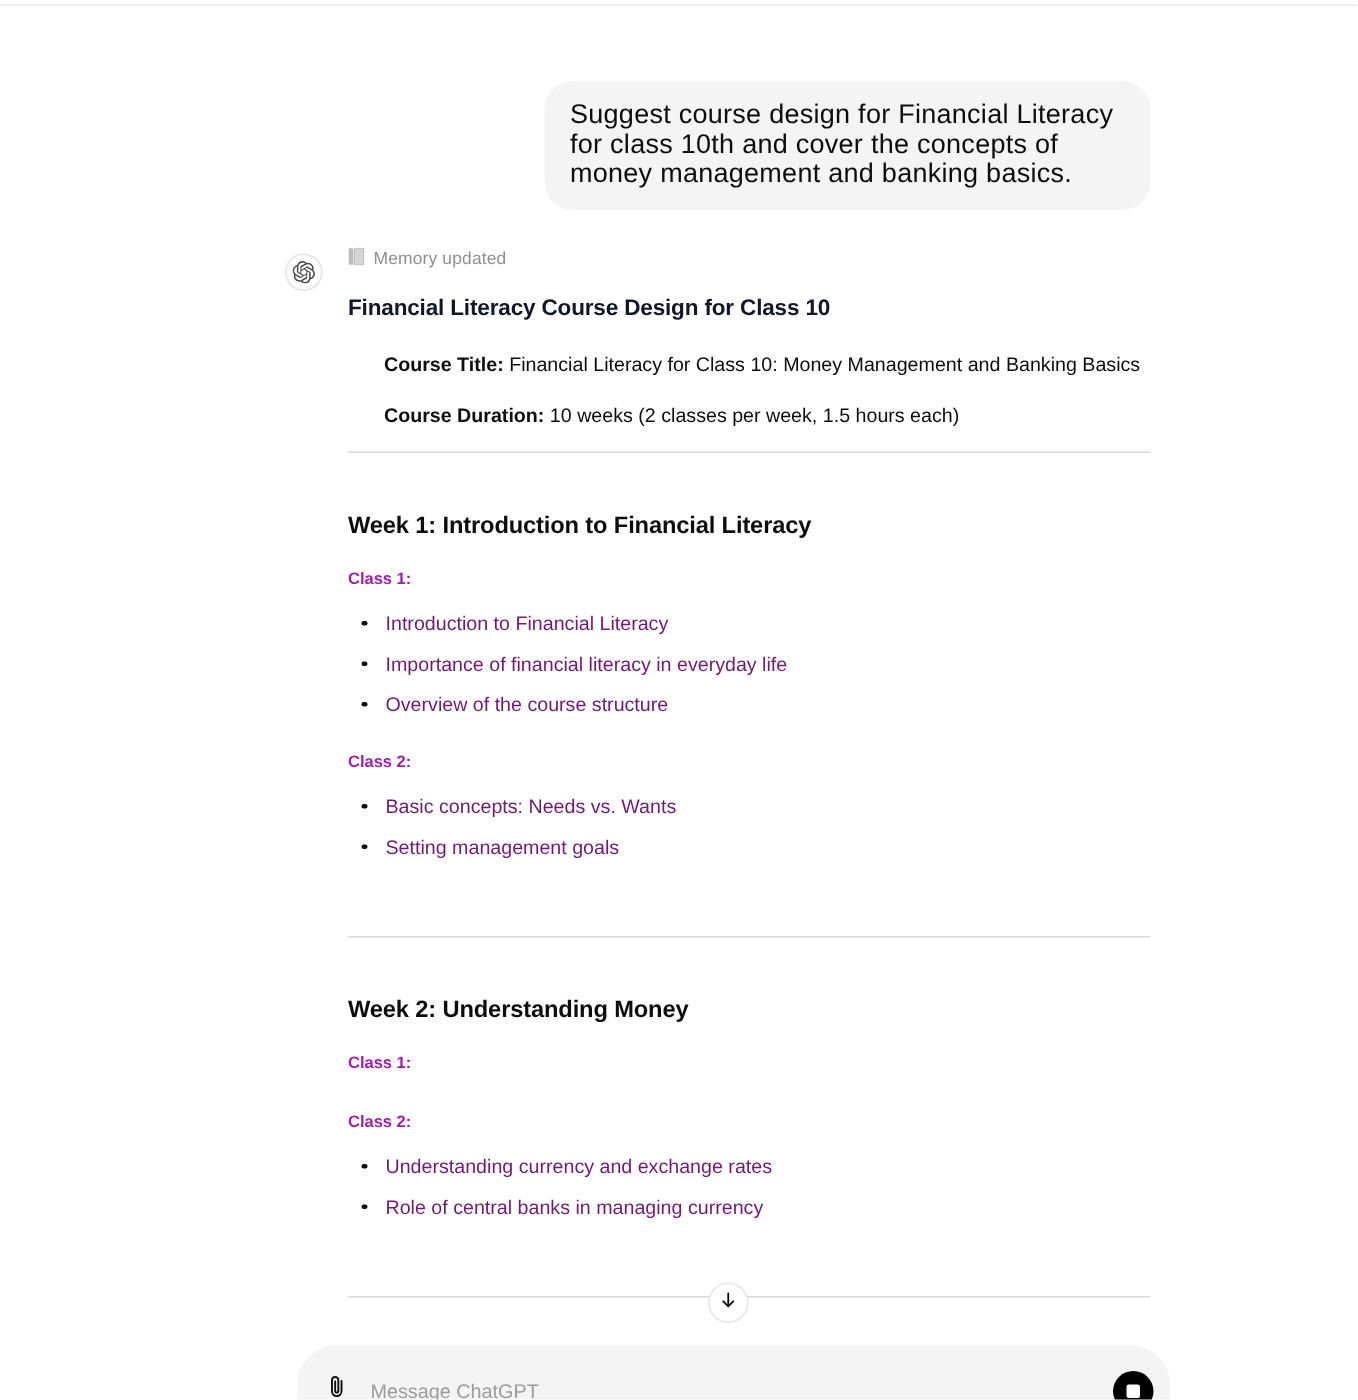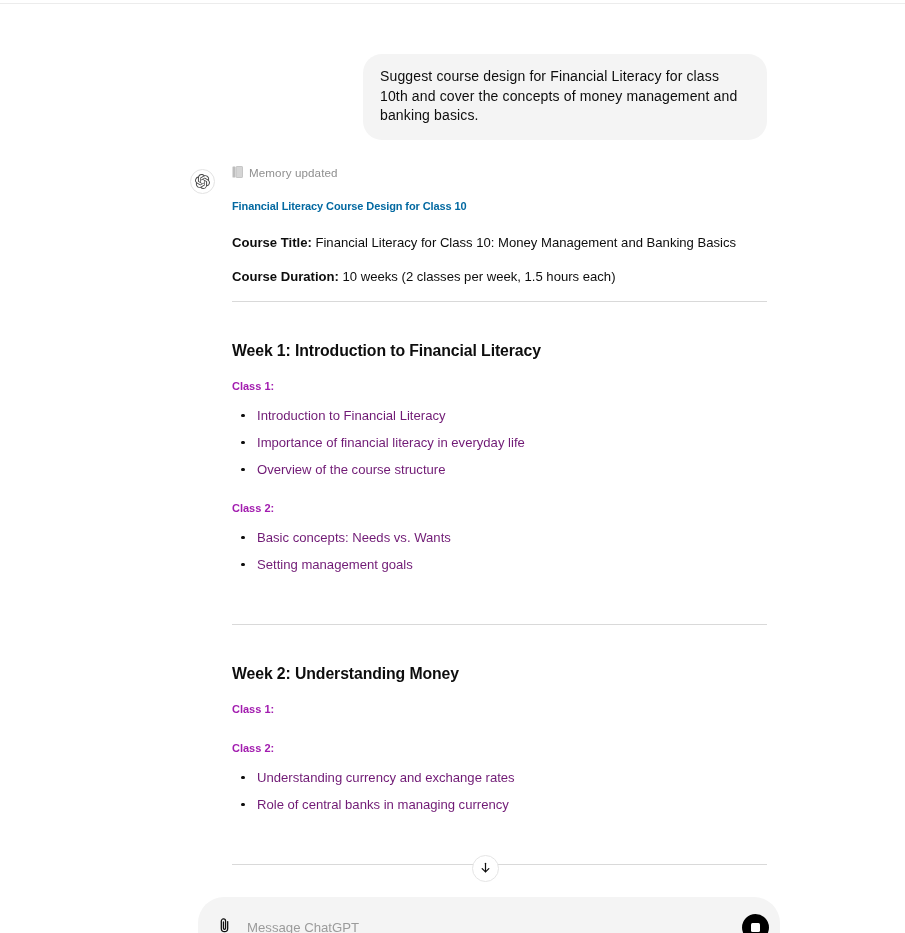--- a/index.html
+++ b/index.html
@@ -48,21 +48,21 @@
     display: flex;
     justify-content: flex-end;
     padding-right: 138px;
   }
 
   .user-bubble {
     background: #f4f4f4;
     border-radius: 19px;
     padding: 13px 17px 14px 17px;
     max-width: 404px;
-    font-size: 14px;
+    font-size: 18px;
     line-height: 19.5px;
     color: #0d0d0d;
     letter-spacing: 0.01em;
   }
 
   
   .assistant-turn {
     position: relative;
     margin-top: 24px;
     padding-left: 232px;
@@ -92,35 +92,35 @@
     margin-bottom: 13px;
   }
   .memory-icon { display: block; }
   .memory-label {
     font-size: 11.6px;
     color: #8f8f8f;
     letter-spacing: 0.01em;
   }
 
   .md-h3 {
-    font-size: 11px;
+    font-size: 15px;
     font-weight: 700;
     line-height: 22px;
     letter-spacing: -0.1px;
-    color: #0369a1;
+    color: #0f172a;
     margin-bottom: 16px;
   }
 
   .md-p {
     font-size: 13.1px;
     line-height: 20px;
     color: #0d0d0d;
     margin-bottom: 14px;
   }
-  .md-p b { font-weight: 700; }
+  .md-p b { font-weight: 700; margin-left: 24px; }
 
   .md-hr {
     border: none;
     border-top: 1px solid #d9d9d9;
     margin: 14px 0 0 0;
   }
 
   .week-block { padding-top: 38px; }
 
   .md-h3-week {

